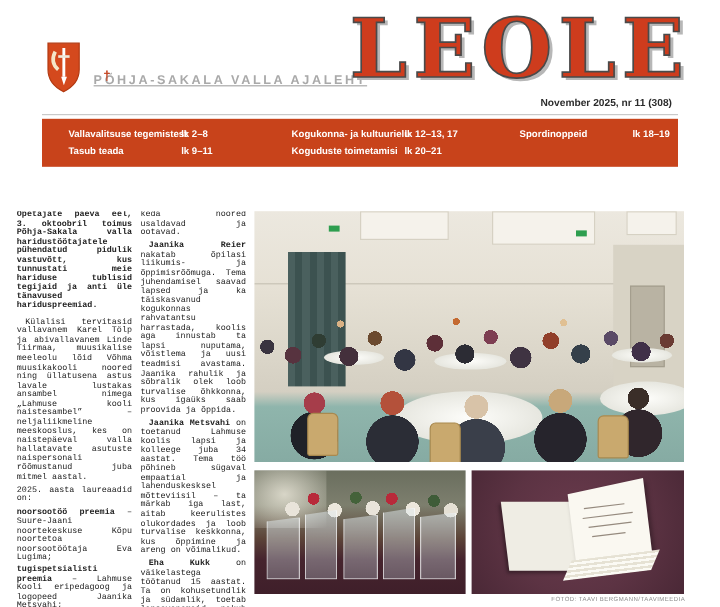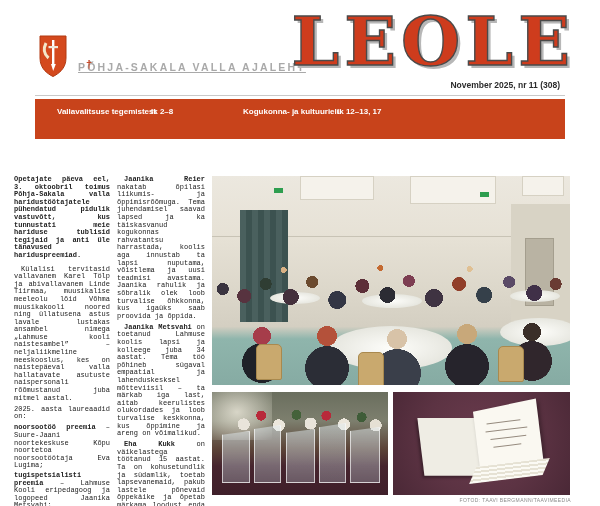--- a/index.html
+++ b/index.html
@@ -144,33 +144,46 @@
   <div class="navbar">
     <div class="nav-grid">
       <div class="nav-cell">
         <span class="nav-label">Vallavalitsuse tegemistest</span>
         <span class="nav-pages">lk 2–8</span>
       </div>
       <div class="nav-cell">
         <span class="nav-label">Kogukonna- ja kultuurielu</span>
         <span class="nav-pages">lk 12–13, 17</span>
       </div>
+      <div class="nav-cell">
+        <span class="nav-label">Spordinoppeid</span>
+        <span class="nav-pages">lk 18–19</span>
+      </div>
+      <div class="nav-cell">
+        <span class="nav-label">Tasub teada</span>
+        <span class="nav-pages">lk 9–11</span>
+      </div>
+      <div class="nav-cell">
+        <span class="nav-label">Koguduste toimetamisi</span>
+        <span class="nav-pages">lk 20–21</span>
+      </div>
     </div>
   </div>
 
 
   <div class="article-col col1">
       <p class="lead">Õpetajate päeva eel, 3. oktoobril toimus Põhja-Sakala valla haridustöötajatele pühendatud pidulik vastuvõtt, kus tunnustati meie hariduse tublisid tegijaid ja anti üle tänavused hariduspreemiad.</p>
       <p>Külalisi tervitasid vallavanem Karel Tölp ja abivallavanem Linde Tiirmaa, muusikalise meeleolu lõid Võhma muusikakooli noored ning üllatusena astus lavale lustakas ansambel nimega „Lahmuse kooli naistesambel” – neljaliikmeline meeskooslus, kes on naistepäeval valla hallatavate asutuste naispersonali rõõmustanud juba mitmel aastal.</p>
       <p class="flush">2025. aasta laureaadid on:</p>
       <p class="laureate"><b>noorsootöö preemia</b> – Suure-Jaani noortekeskuse Kõpu noortetoa noorsootöötaja Eva Lugima;</p>
       <p class="laureate"><b>tugispetsialisti preemia</b> – Lahmuse Kooli eripedagoog ja logopeed Jaanika Metsvahi;</p>
       <p class="laureate"><b>alushariduse õpetaja</b> – Suure-Jaani lasteaia Sipsik</p>
     </div>
   <div class="article-col col2">
+      <p class="flush">keda noored usaldavad ja ootavad.</p>
       <p><b>Jaanika Reier</b> nakatab õpilasi liikumis- ja õppimisrõõmuga. Tema juhendamisel saavad lapsed ja ka täiskasvanud kogukonnas rahvatantsu harrastada, koolis aga innustab ta lapsi nuputama, võistlema ja uusi teadmisi avastama. Jaanika rahulik ja sõbralik olek loob turvalise õhkkonna, kus igaüks saab proovida ja õppida.</p>
       <p><b>Jaanika Metsvahi</b> on toetanud Lahmuse koolis lapsi ja kolleege juba 34 aastat. Tema töö põhineb sügaval empaatial ja lahenduskesksel mõtteviisil – ta märkab iga last, aitab keerulistes olukordades ja loob turvalise keskkonna, kus õppimine ja areng on võimalikud.</p>
       <p><b>Eha Kukk</b> on väikelastega töötanud 15 aastat. Ta on kohusetundlik ja südamlik, toetab lapsevanemaid, pakub lastele põnevaid õppekäike ja õpetab märkama loodust enda ümber. Eha on ka uuenduste tooja – näiteks on ta toonud lasteaeda Toidukooli projekti ning osaleb aktiivselt maakondlikel koolitustel ja aine</p>
     </div>
 
   <div class="photo-main">
     <div class="pm-panel pm-p1"></div>
     <div class="pm-panel pm-p2"></div>
     <div class="pm-panel pm-p3"></div>
     <div class="pm-wallline"></div>

